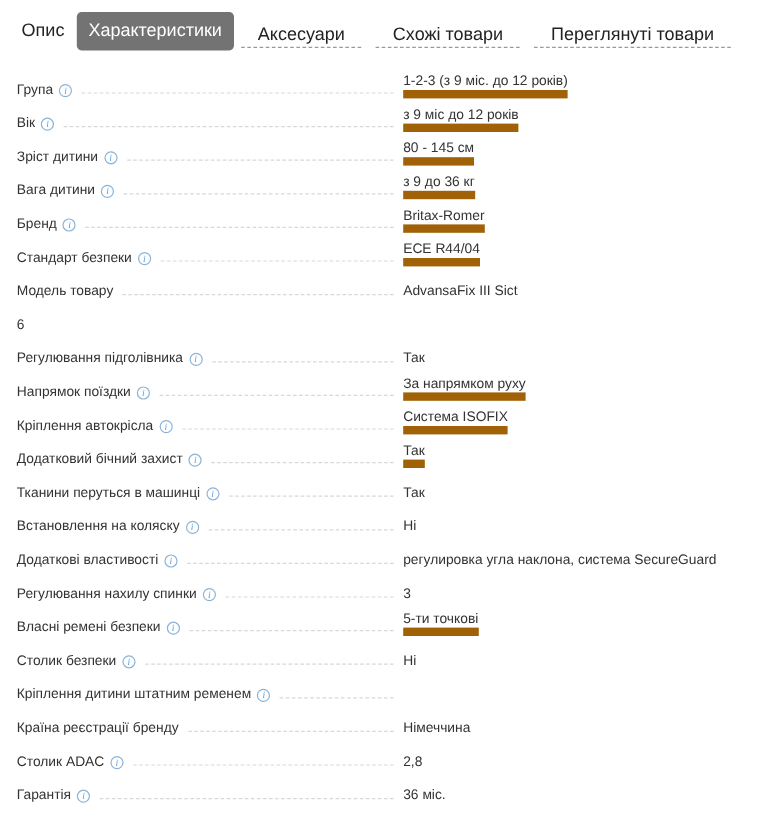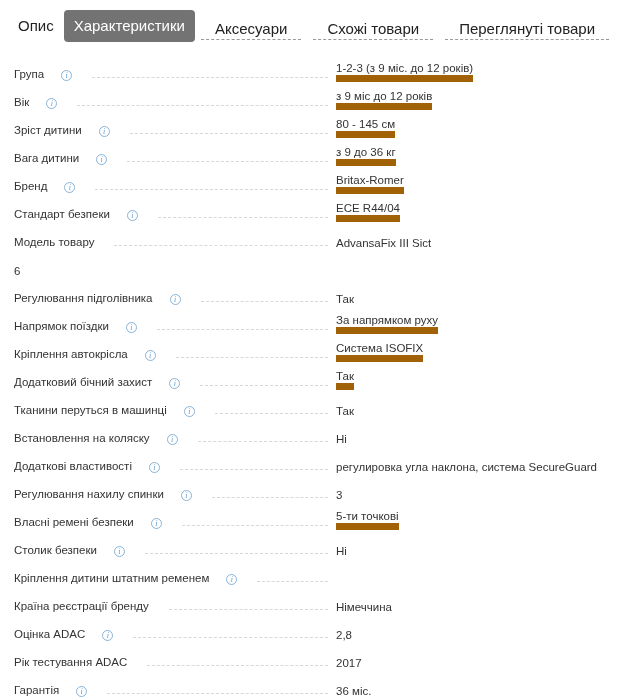--- a/index.html
+++ b/index.html
@@ -51,21 +51,20 @@
     display: flex;
     align-items: flex-end;
     height: 28px;
   }
   .label-wrap {
     display: flex;
     align-items: baseline;
     width: 322px;
     min-width: 322px;
     position: relative;
-    gap: 12px;
   }
   .label {
     font-size: 11.5px;
     color: #333333;
     white-space: nowrap;
     line-height: 14px;
   }
   .info-icon {
     display: inline-block;
     width: 11px;
@@ -260,34 +259,27 @@
     </div>
     <div class="row">
       <div class="label-wrap">
         <span class="label">Країна реєстрації бренду</span>
         <div class="dots"></div>
       </div>
       <div class="value">Німеччина</div>
     </div>
     <div class="row">
       <div class="label-wrap">
-        <span class="label">Оцінка ADAC</span>
+        <span class="label">Столик ADAC</span>
         <span class="info-icon">i</span>
         <div class="dots"></div>
       </div>
       <div class="value">2,8</div>
     </div>
     <div class="row">
       <div class="label-wrap">
-        <span class="label">Рік тестування ADAC</span>
-        <div class="dots"></div>
-      </div>
-      <div class="value">2017</div>
-    </div>
-    <div class="row">
-      <div class="label-wrap">
         <span class="label">Гарантія</span>
         <span class="info-icon">i</span>
         <div class="dots"></div>
       </div>
       <div class="value">36 міс.</div>
     </div>
   </div>
 
 </body></html>

